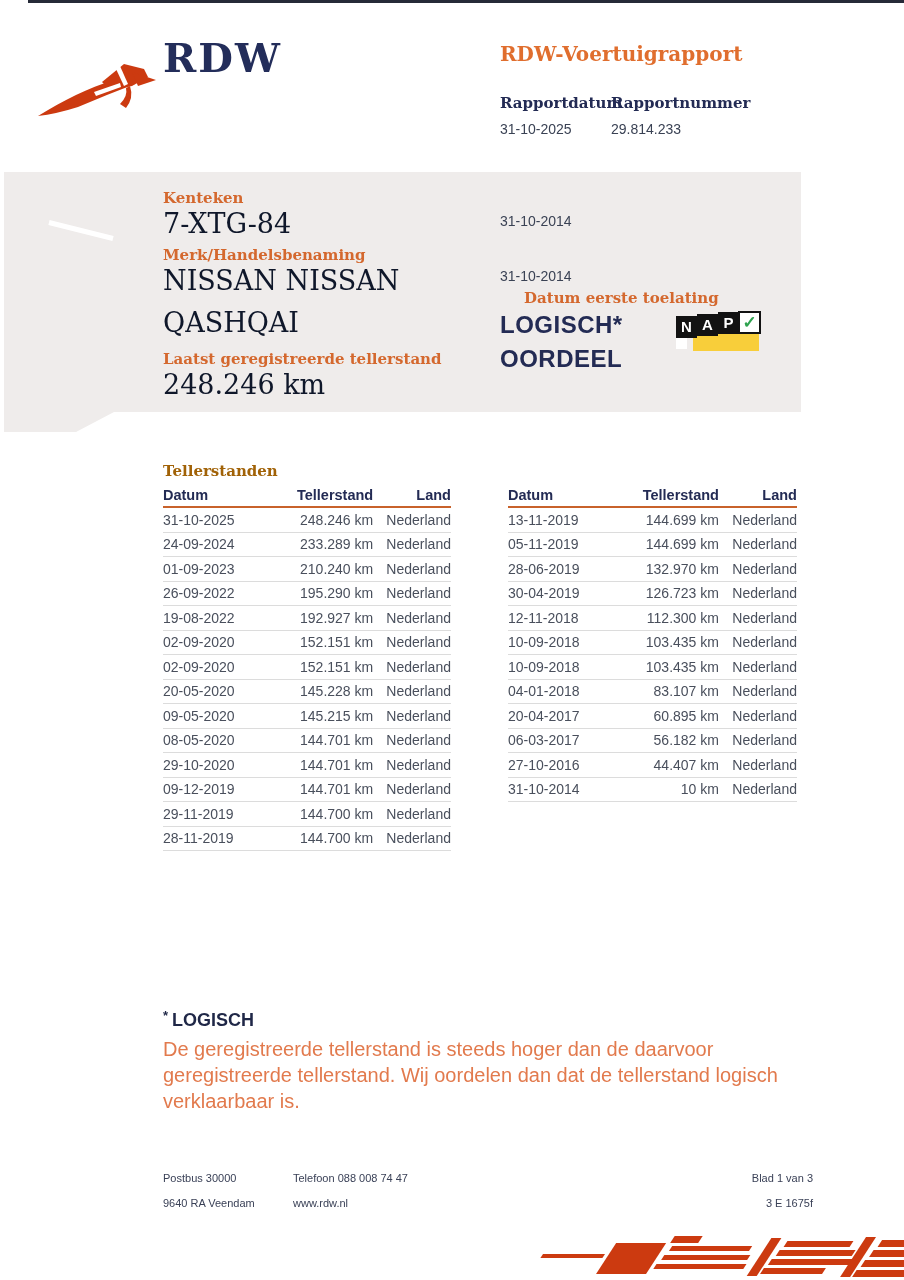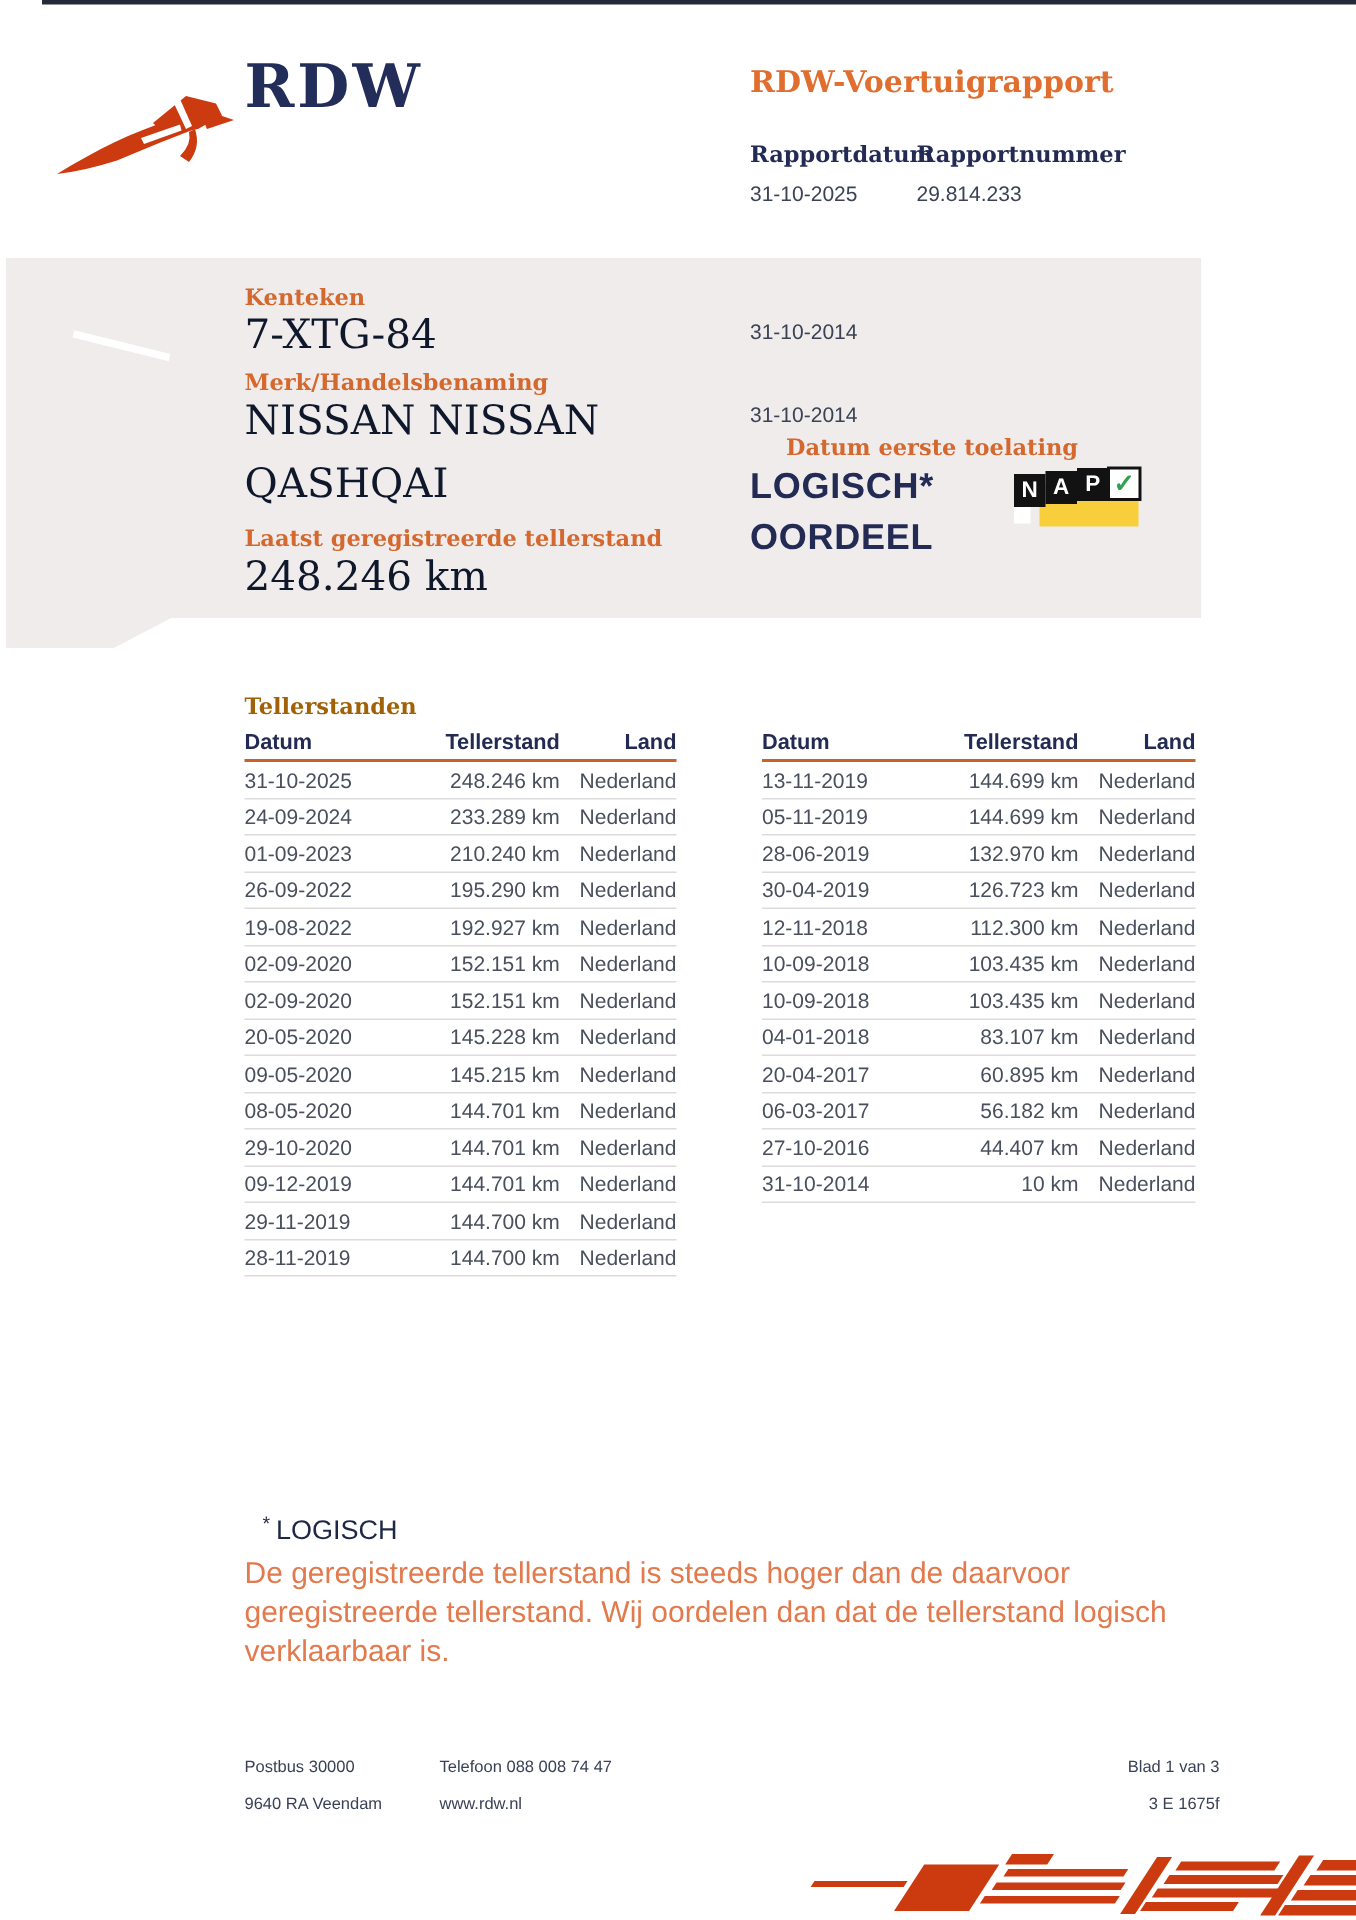--- a/index.html
+++ b/index.html
@@ -57,21 +57,21 @@
   .table.right { left:508px; width:289px; }
   .t-head { display:flex; border-bottom:2px solid #c8622b; padding-bottom:3px; }
   .t-head .t-cell { font-weight:bold; font-size:14.5px; color:#232b54; }
   .t-row { display:flex; border-bottom:1px solid #dcdcdc; height:23.5px; align-items:center; }
   .t-row .t-cell { font-size:14px; color:#494f5c; }
   .t-cell.c0 { width:40%; text-align:left; }
   .t-cell.c1 { width:33%; text-align:right; }
   .t-cell.c2 { width:27%; text-align:right; }
 
   
-  .fn-title { position:absolute; left:163px; top:1008px; font-weight:normal; font-size:18px; color:#1f2747;margin-left:12px; }
+  .fn-title { position:absolute; left:163px; top:1008px; font-weight:bold; font-size:18px; color:#1f2747; }
   .fn-title .ast { font-size:13px; vertical-align:6px; margin-right:4px; }
   .fn-body { position:absolute; left:163px; top:1036px; width:658px; font-size:20px;
              line-height:26px; color:#e27a4d; }
 
   
   .foot { position:absolute; font-size:11px; color:#3a4157; white-space:nowrap; }
   .f-a1 { left:163px; top:1172px; } .f-a2 { left:163px; top:1197px; }
   .f-ph { left:293px; top:1172px; } .f-web { left:293px; top:1197px; }
   .f-page { right:91px; top:1172px; } .f-code { right:91px; top:1197px;text-align:center; }
 

